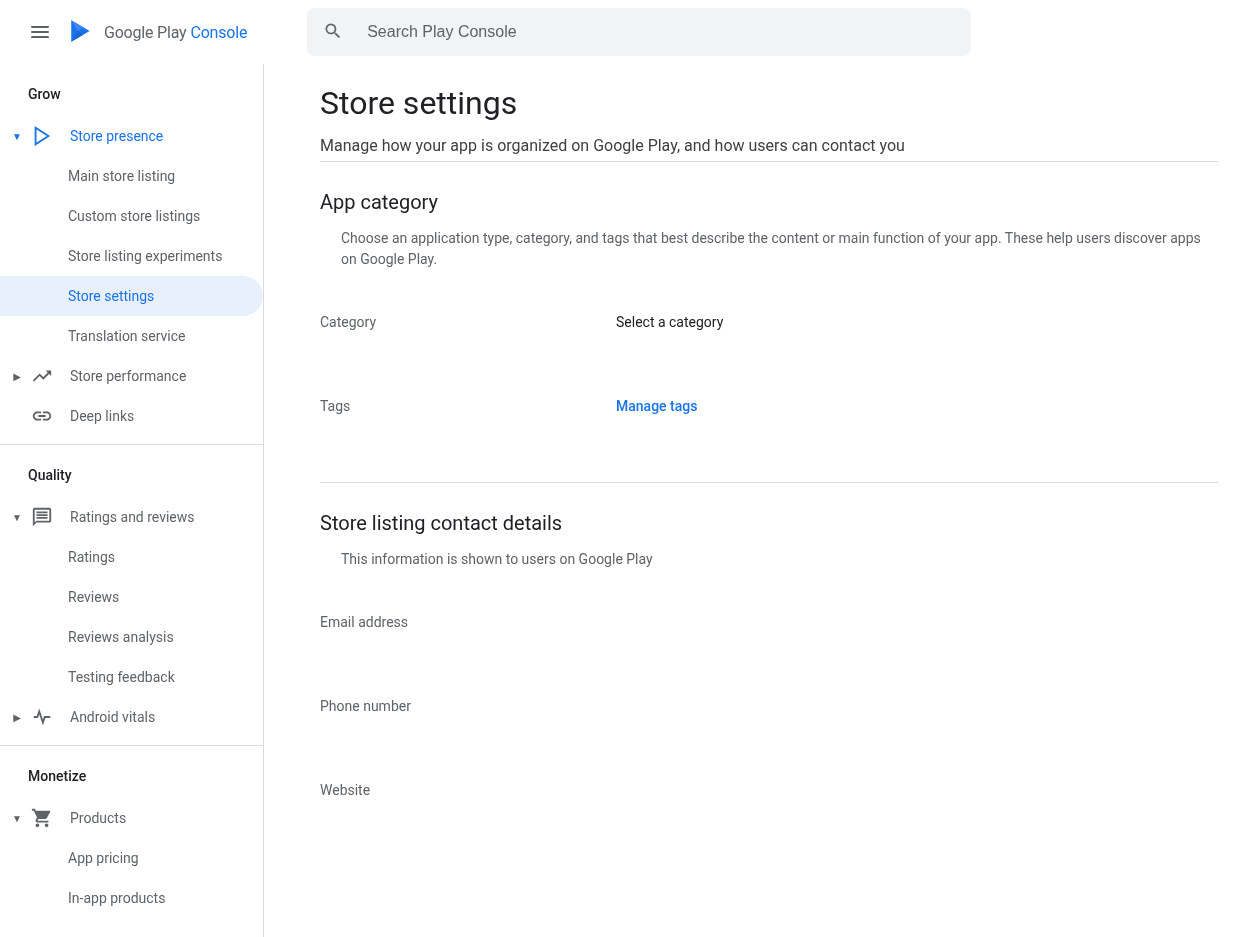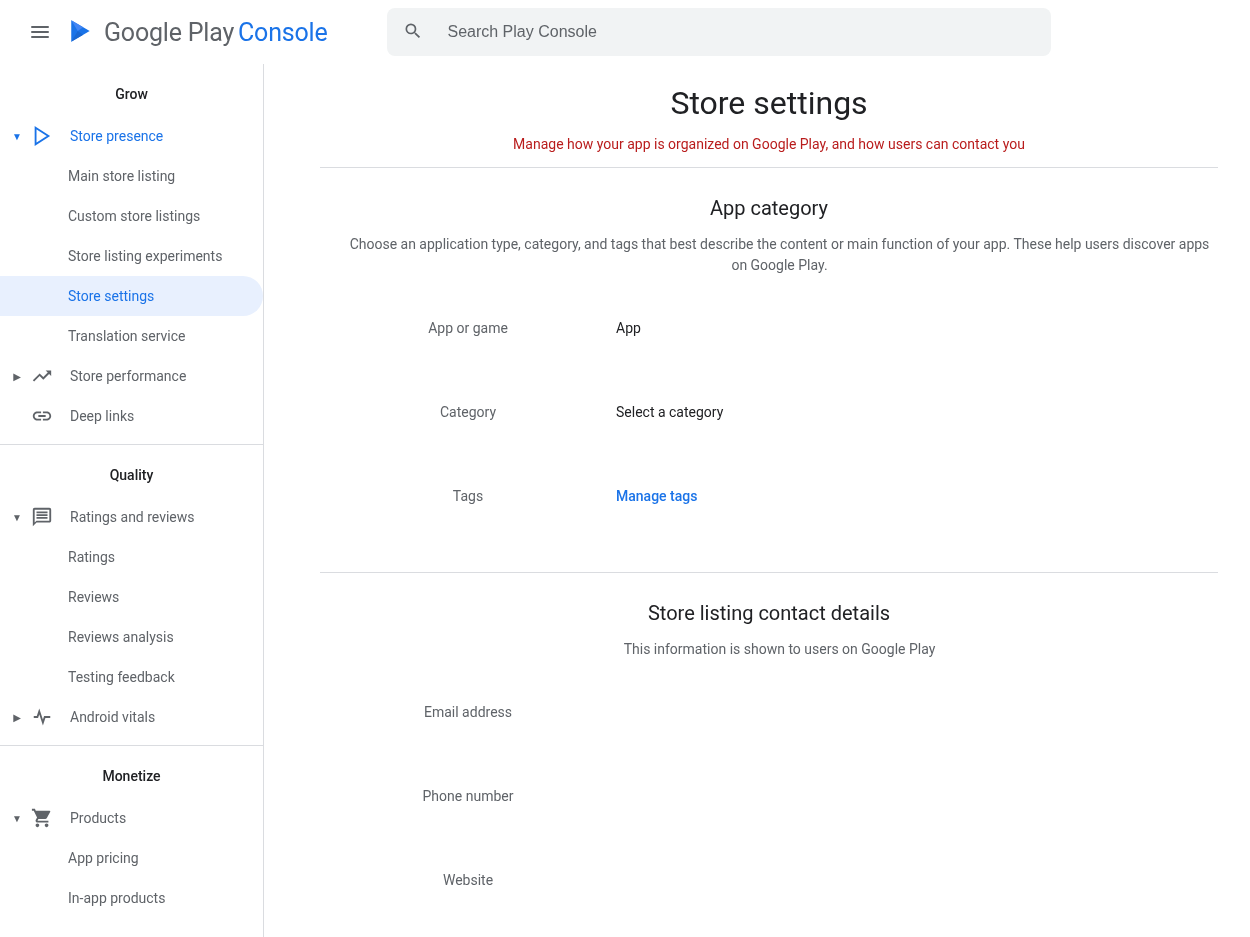--- a/index.html
+++ b/index.html
@@ -24,21 +24,21 @@
       display: flex;
       align-items: center;
       justify-content: center;
       cursor: pointer;
       border-radius: 50%;
     }
     .hamburger { width: 18px; height: 12px; display: flex; flex-direction: column; justify-content: space-between; }
     .hamburger span { display: block; height: 2px; background: #5f6368; border-radius: 1px; }
     .logo { display: flex; align-items: center; margin-left: 4px; margin-right: 60px; }
     .logo-play { display:inline-block; }
-    .logo-text { font-size: 25px; margin-left: 10px; letter-spacing: -0.2px; }
+    .logo-text { font-size: 16px; margin-left: 10px; letter-spacing: -0.2px; }
     .logo-google { color: #5f6368; font-weight: 400; }
     .logo-playword { color: #5f6368; font-weight: 400; }
     .logo-console { color: #1a73e8; font-weight: 400; margin-left: 4px; }
     .search-bar {
       flex: 0 0 664px;
       height: 48px;
       background: #f1f3f4;
       border-radius: 8px;
       display: flex;
       align-items: center;
@@ -48,21 +48,21 @@
     .search-icon { color: #5f6368; margin-right: 16px; }
     .search-input {
       border: none;
       background: transparent;
       outline: none;
       font-size: 16px;
       color: #5f6368;
       width: 100%;
     }
     .search-input::placeholder { color: #5f6368; }
-    .layout { display: flex; height: calc(100% - 64px); text-align: center; }
+    .layout { display: flex; height: calc(100% - 64px); }
     .sidebar {
       width: 264px;
       border-right: 1px solid #dadce0;
       padding-top: 8px;
       overflow-y: auto;
     }
     .section-header {
       font-size: 14px;
       font-weight: 500;
       color: #202124;
@@ -105,23 +105,23 @@
       padding: 20px 32px 0 56px;
       overflow-y: auto;
     }
     .page-title {
       font-size: 32px;
       font-weight: 400;
       color: #202124;
       margin-bottom: 14px;
     }
     .page-subtitle {
-      font-size: 14px;
-      color: #b91c1c;
-      margin-bottom: 15px;
+      font-size: 16px;
+      color: #404040;
+      margin-bottom: 6px;
     }
     .page-divider { height: 1px; background: #dadce0; margin-bottom: 28px; }
     .section-title {
       font-size: 20px;
       font-weight: 400;
       color: #202124;
       margin-bottom: 14px;
     }
     .section-desc {
       font-size: 14px;
@@ -290,24 +290,20 @@
 
   <div class="main">
     <h1 class="page-title">Store settings</h1>
     <p class="page-subtitle">Manage how your app is organized on Google Play, and how users can contact you</p>
     <div class="page-divider"></div>
 
     <h2 class="section-title">App category</h2>
     <p class="section-desc">Choose an application type, category, and tags that best describe the content or main function of your app. These help users discover apps on Google Play.</p>
 
     <div class="form-row">
-      <div class="form-label">App or game</div>
-      <div class="form-value">App</div>
-    </div>
-    <div class="form-row">
       <div class="form-label">Category</div>
       <div class="form-value">Select a category</div>
     </div>
     <div class="form-row">
       <div class="form-label">Tags</div>
       <div class="form-value link">Manage tags</div>
     </div>
 
     <div class="section-divider"></div>
 

